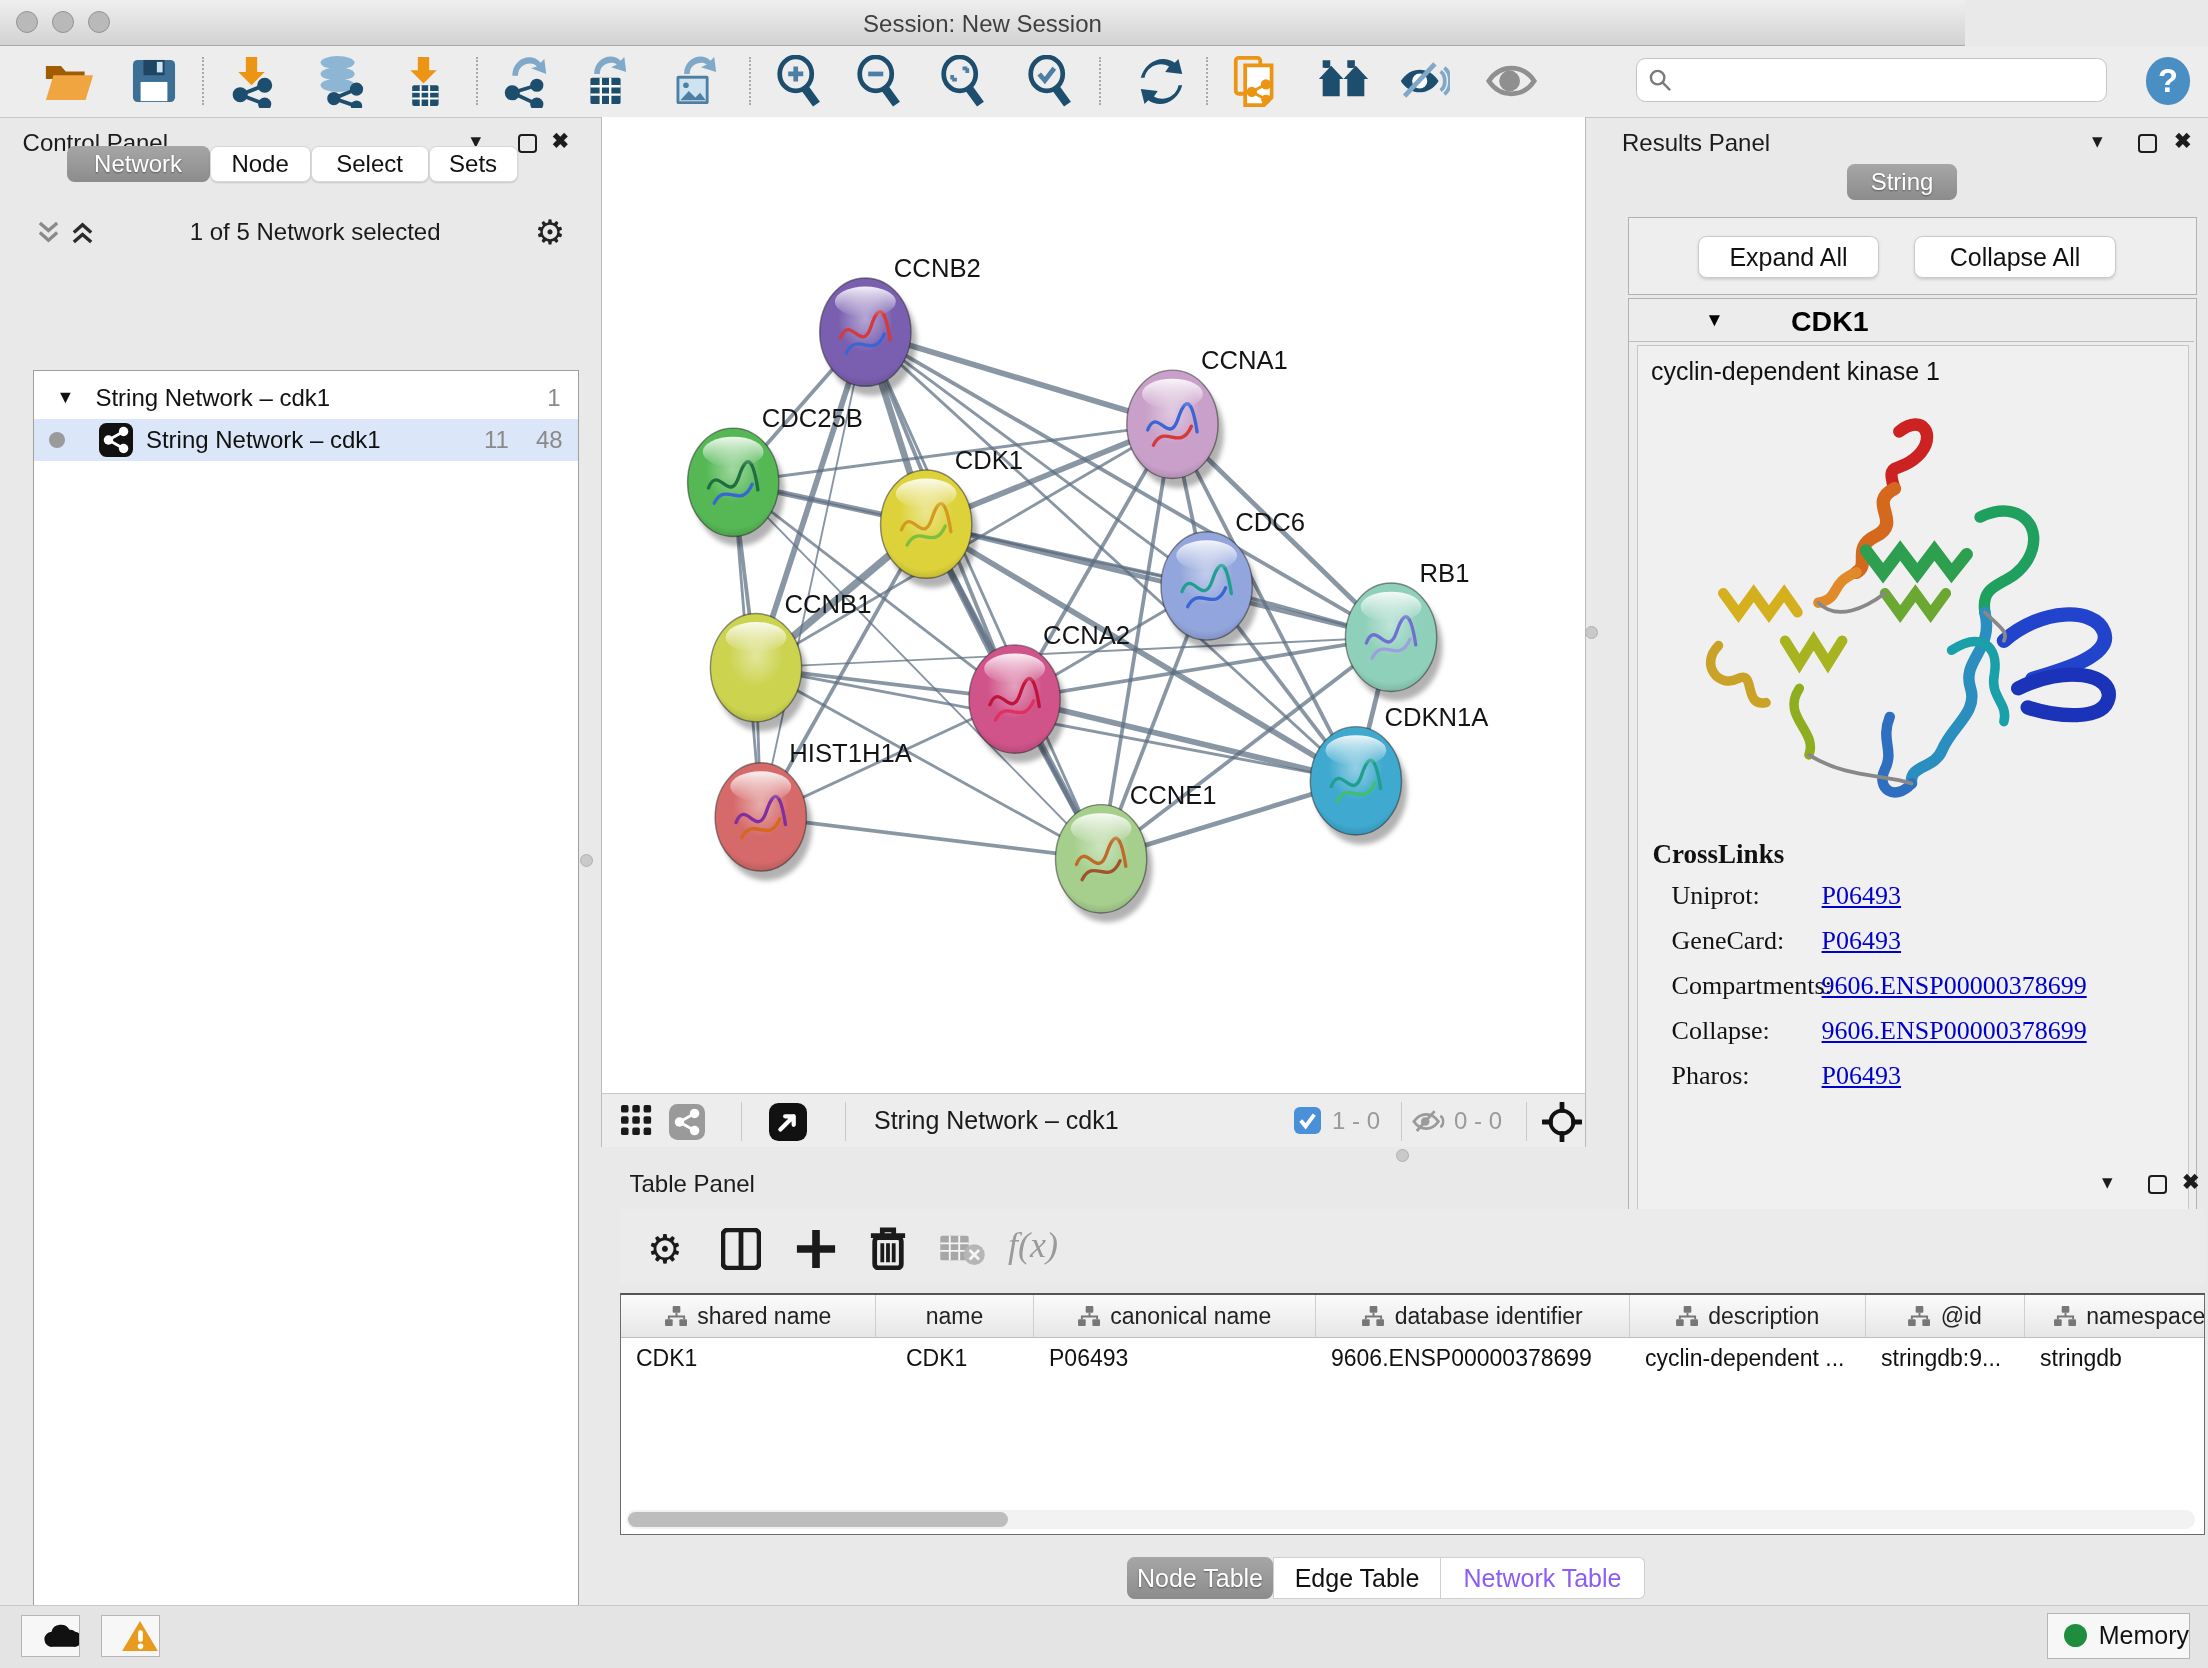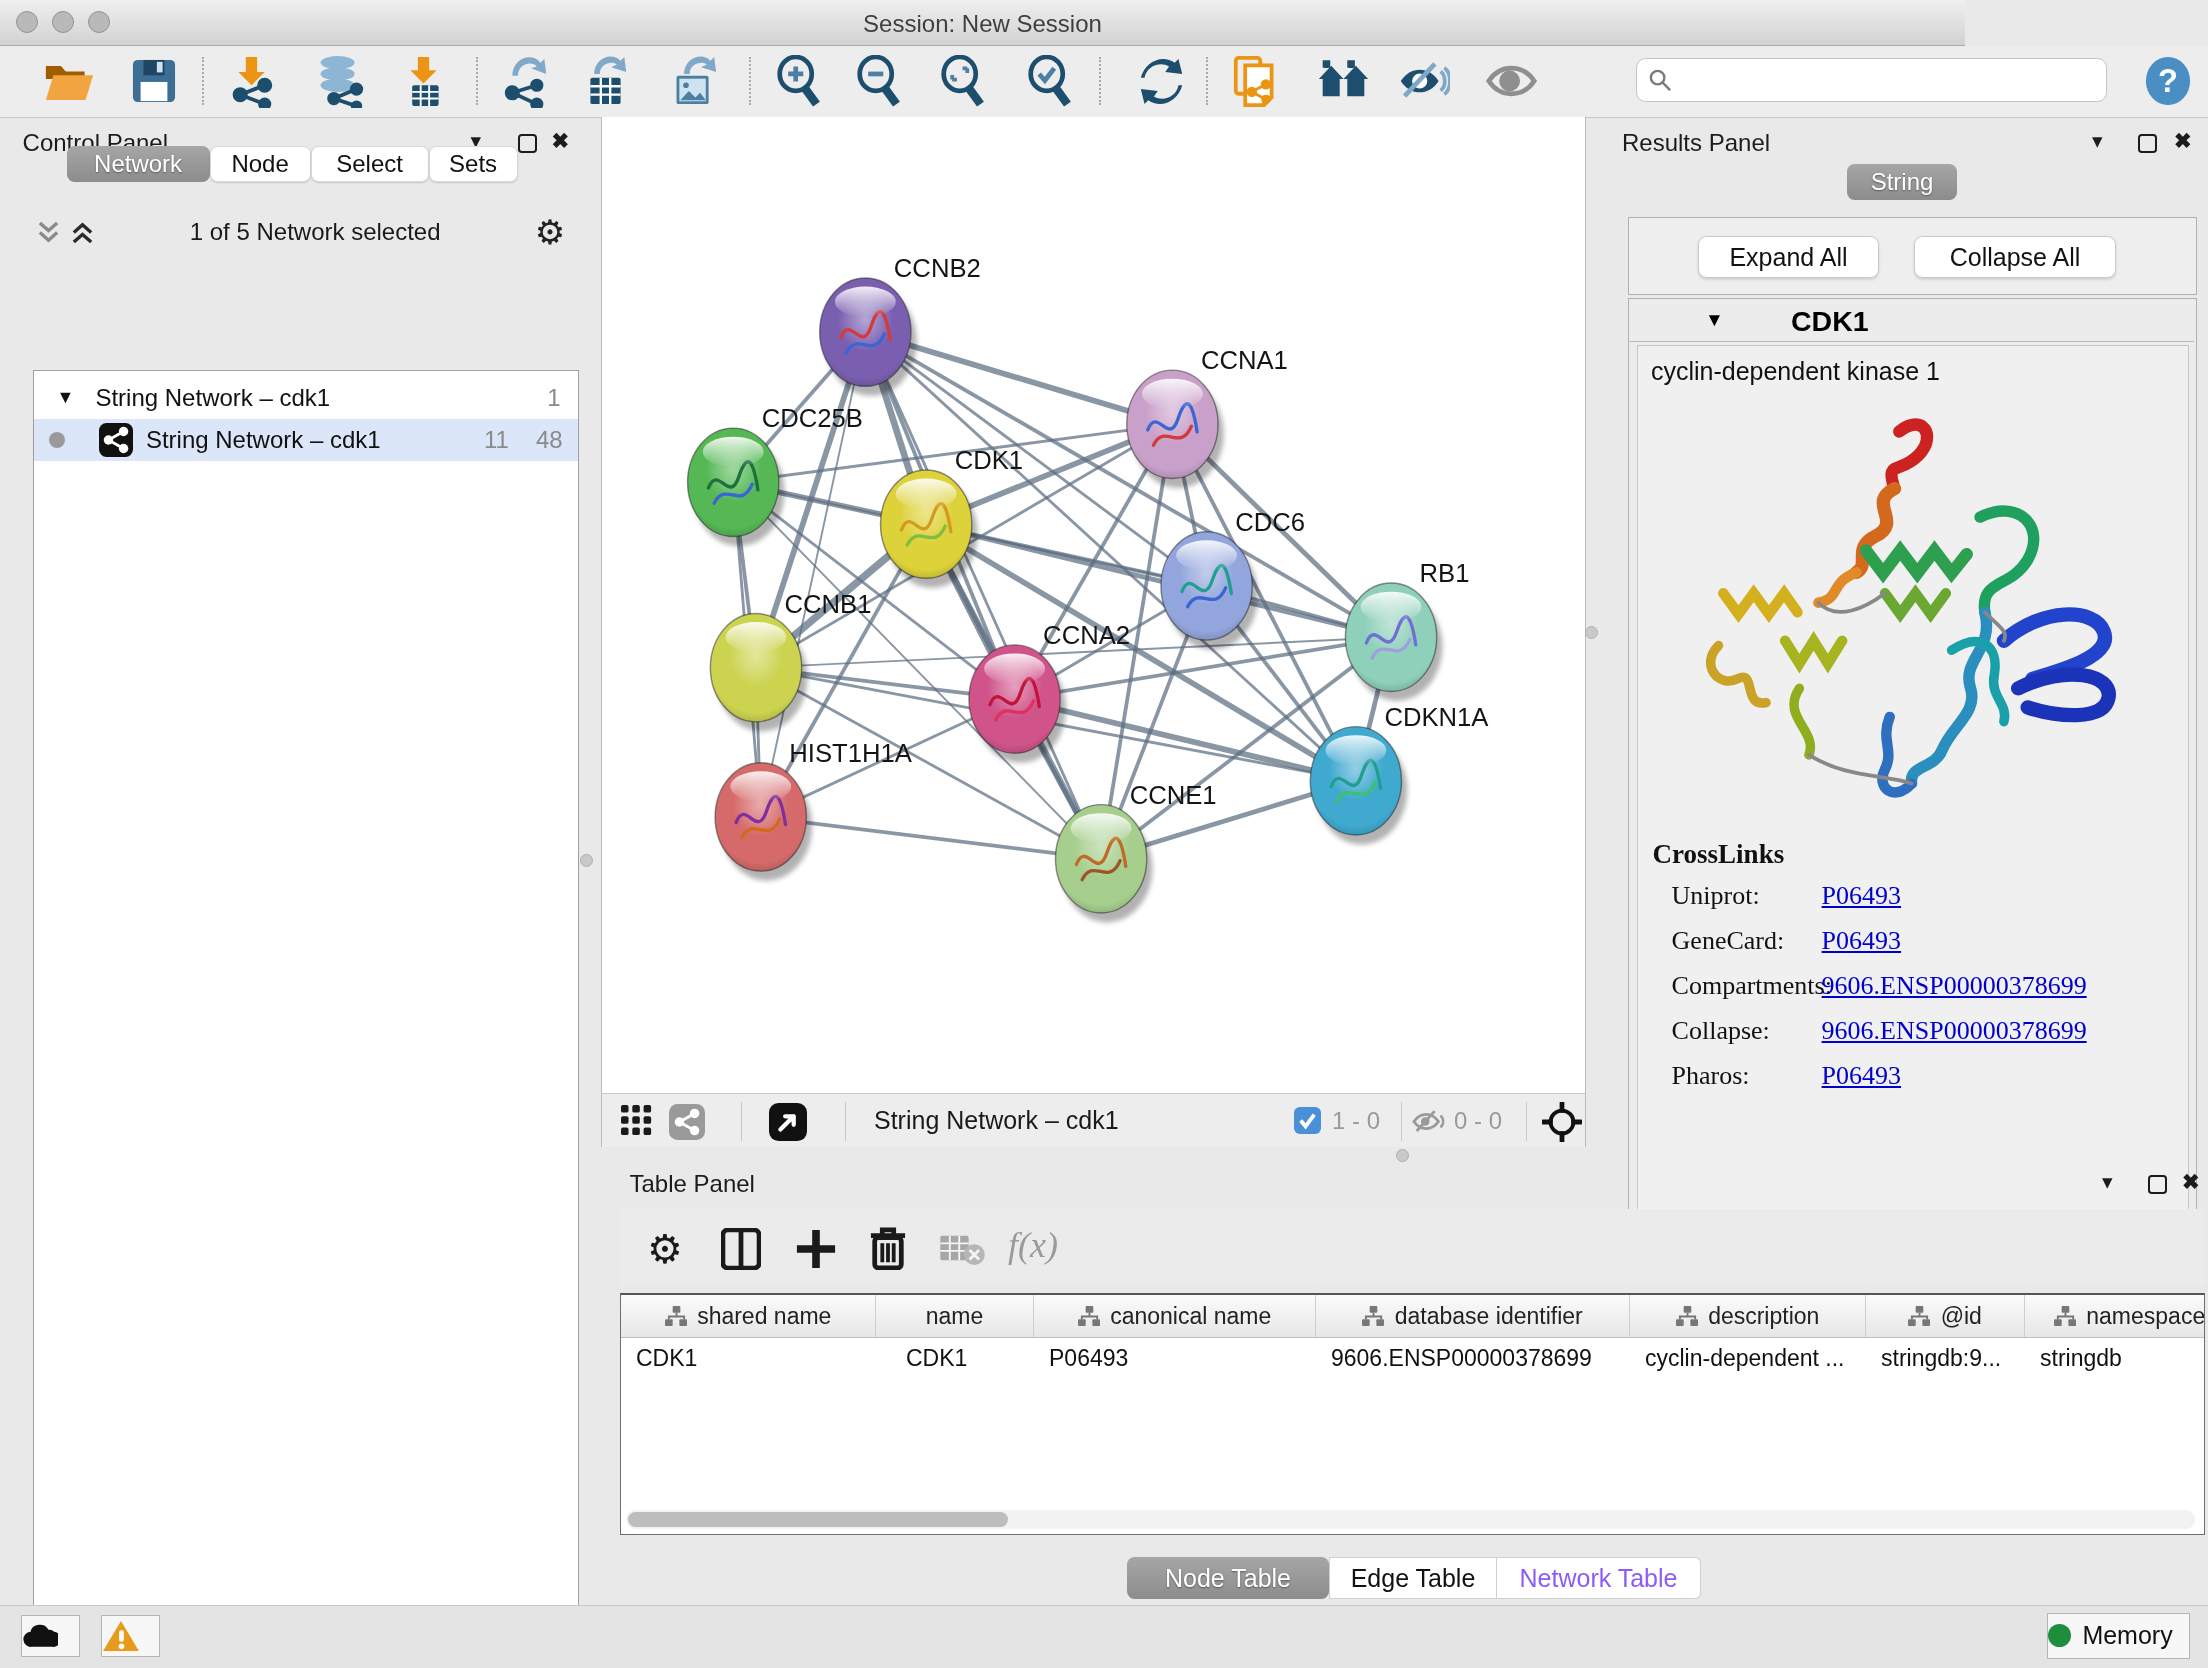--- a/index.html
+++ b/index.html
@@ -43,21 +43,21 @@
   .tbl-wrap{left:620px;top:1294px;width:1585px;height:242px;background:#fff;border:1.9px solid #6d6d6d;border-top:2.9px solid #555;box-sizing:border-box;overflow:hidden;}
   .tbl-header{display:flex;height:42px;background:linear-gradient(#fbfbfb,#e6e6e6);border-bottom:1px solid #bdbdbd;}
   .th{display:flex;align-items:center;justify-content:center;gap:9.5px;border-right:1px solid #cfcfcf;font-size:23px;color:#222;box-sizing:border-box;flex:none;overflow:hidden;white-space:nowrap;}
   .tbl-row{display:flex;height:40px;}
   .td{display:flex;align-items:center;padding-left:15px;font-size:23px;color:#111;box-sizing:border-box;flex:none;overflow:hidden;white-space:nowrap;}
   .hscroll{left:626px;top:1510px;width:1569px;height:19px;background:#f2f2f2;border-radius:9.5px;}
   .hthumb{left:628px;top:1512px;width:380px;height:15px;background:#bdbdbd;border-radius:7.6px;}
   .ttab{display:flex;align-items:center;justify-content:center;font-size:25px;height:42px;box-sizing:border-box;}
   
   .statusbar{left:0;top:1605px;width:2208px;height:63px;background:#e4e4e4;border-top:1px solid #c8c8c8;}
-  .sb-btn{display:flex;align-items:center;justify-content:flex-start;background:#f7f7f7;border:1.9px solid #b5b5b5;box-sizing:border-box;}
+  .sb-btn{display:flex;align-items:center;justify-content:flex-end;background:#f7f7f7;border:1.9px solid #b5b5b5;box-sizing:border-box;}
   text{font-family:"Liberation Sans",sans-serif;}
 </style>
 </head>
 <body>
 
 <div class="abs titlebar">
   <div class="abs tl-dot" style="left:16px"></div>
   <div class="abs tl-dot" style="left:52px"></div>
   <div class="abs tl-dot" style="left:88px"></div>
   <div class="abs win-title">Session: New Session</div>
@@ -694,21 +694,21 @@
       <div class="td" style="width:314px">9606.ENSP00000378699</div>
       <div class="td" style="width:236px">cyclin-dependent ...</div>
       <div class="td" style="width:159px">stringdb:9...</div>
       <div class="td" style="width:209px">stringdb</div>
     </div>
   </div>
   <div class="abs hscroll" style="left:25px;top:352px;width:1569px"></div>
   <div class="abs hthumb" style="left:27px;top:354px"></div>
 
   <div class="abs" style="left:526px;top:399px;display:flex">
-    <div class="ttab" style="width:202px;background:linear-gradient(#a6a6a6,#8c8c8c);color:#fff;border-radius:7.6px;text-shadow:0 1px 1.9px rgba(0,0,0,.4)">Node Table</div>
+    <div class="ttab" style="width:146px;background:linear-gradient(#a6a6a6,#8c8c8c);color:#fff;border-radius:7.6px;text-shadow:0 1px 1.9px rgba(0,0,0,.4)">Node Table</div>
     <div class="ttab" style="width:168px;background:#fff;border:1px solid #cfcfcf;color:#111">Edge Table</div>
     <div class="ttab" style="width:204px;background:#fff;border:1px solid #cfcfcf;border-left:none;color:#8b5cf6;border-radius:0 5.7px 5.7px 0">Network Table</div>
   </div>
 </div>
 
 <div class="abs statusbar">
   <div class="abs sb-btn" style="left:21px;top:8.6px;width:59px;height:42px">
     <svg width="36" height="25" viewBox="0 0 38 26">
         <path d="M10 25 a8 8 0 0 1 -1 -16 a10 9 0 0 1 19 -2 a7 7 0 0 1 6 2 a7 7 0 0 1 -2 16z" fill="#111"></path>
       </svg>

